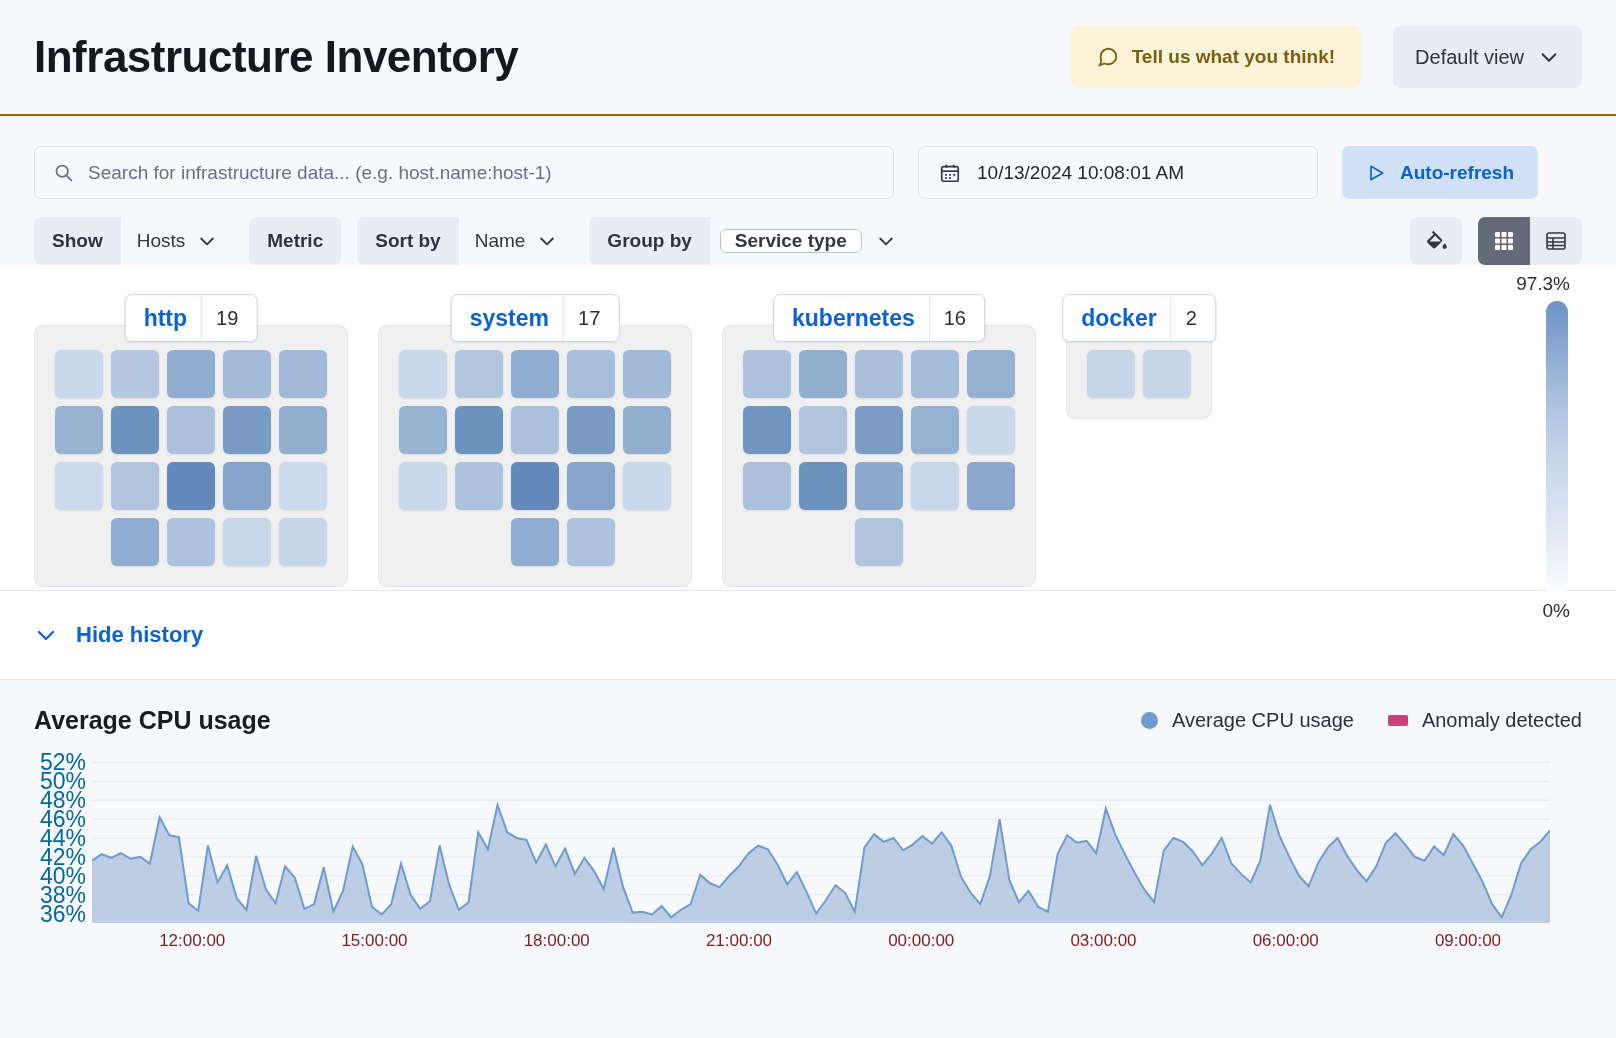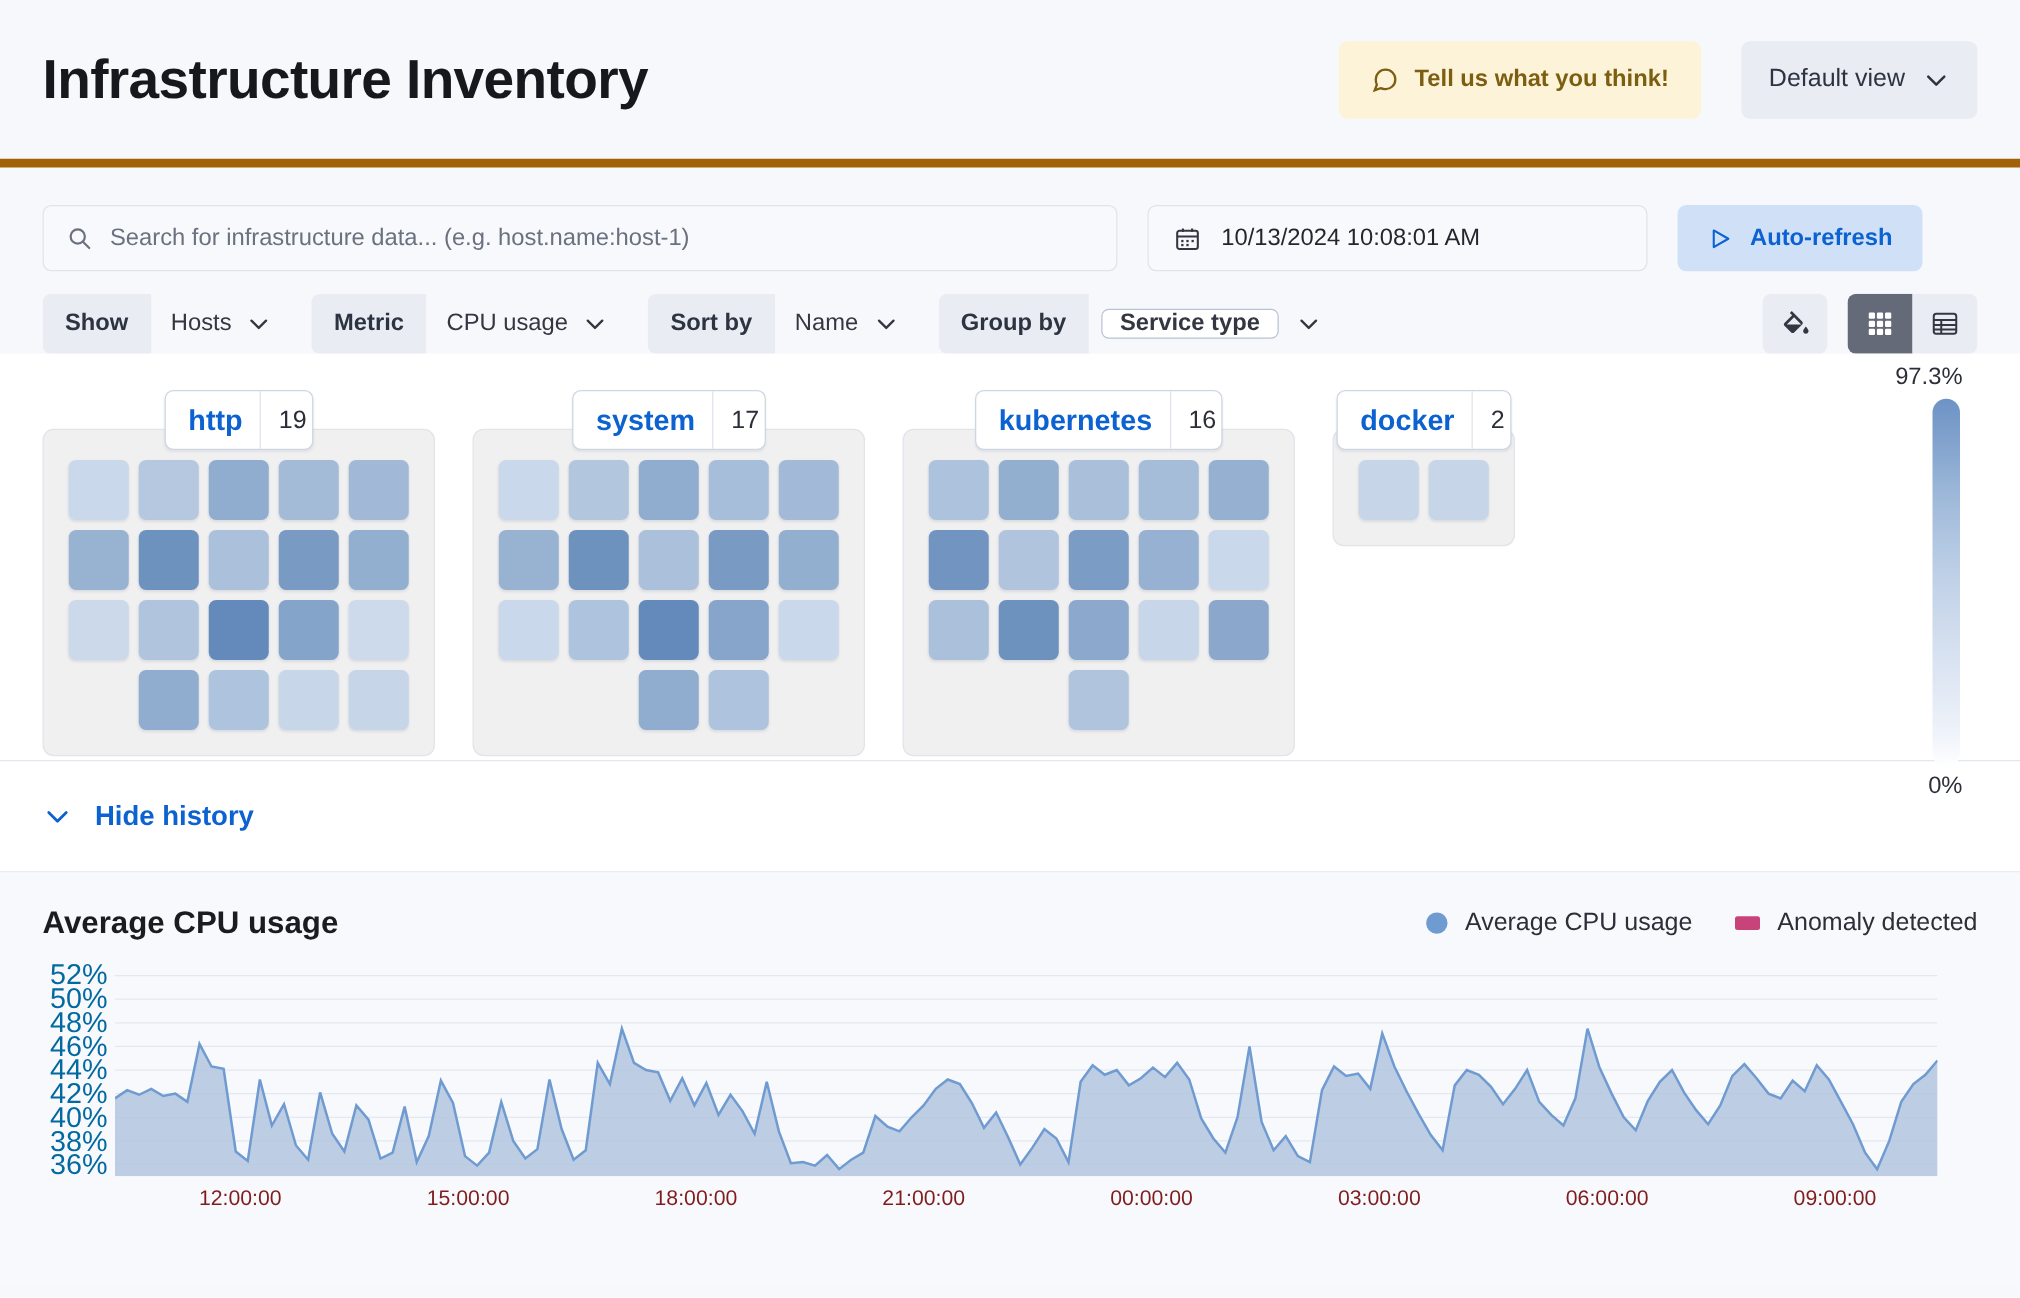--- a/index.html
+++ b/index.html
@@ -8,22 +8,22 @@
     width: 1616px; height: 1038px;
     font-family: "Liberation Sans", sans-serif;
     background: #ffffff;
     color: #1a1c21;
     overflow: hidden;
   }
   #app { width: 1616px; height: 1038px; position: relative; background: #f7f8fc; }
 
   
   .header {
-    height: 134px; background: #f7f8fc;
-    border-bottom: 7px solid #a16207;
+    height: 116px; background: #f7f8fc;
+    border-bottom: 2px solid #a16207;
     display: flex; align-items: center; padding: 0 34px;
   }
   .page-title {
     font-size: 44px; font-weight: 700; letter-spacing: -0.5px;
     color: #16181d; line-height: 1;
   }
   .header-spacer { flex: 1 1 auto; }
   .feedback-btn {
     display: flex; align-items: center; gap: 13px;
     background: #fdf3d8; color: #7b5e10;
@@ -132,21 +132,21 @@
     display: flex; align-items: stretch; height: 48px;
     background: #fff; border: 1px solid #cdd6e4; border-radius: 7px;
     box-shadow: 0 1px 2px rgba(30,40,70,.07);
     white-space: nowrap; z-index: 2;
   }
   .group-name {
     display: flex; align-items: center; padding: 0 14px 0 18px;
     font-size: 23px; font-weight: 700; color: #0b62d0; cursor: pointer;
   }
   .group-count {
-    display: flex; align-items: center; padding: 0 4px 0 14px;
+    display: flex; align-items: center; padding: 0 18px 0 14px;
     font-size: 20px; color: #2c2f38; border-left: 1px solid #dfe3ec;
   }
   .cells { display: flex; flex-direction: column; gap: 8px; }
   .cell-row { display: flex; gap: 8px; }
   .cell {
     width: 48px; height: 48px; border-radius: 6px;
     box-shadow: 0 1px 2px rgba(40,50,80,.10);
     cursor: pointer;
   }
   .cell.spacer { box-shadow: none; background: transparent !important; cursor: default;}
@@ -278,28 +278,20 @@
             <span>Hosts</span>
             <span>
               <svg width="20" height="20" viewBox="0 0 24 24" fill="none" stroke="#343741" stroke-width="2.2" stroke-linecap="round" stroke-linejoin="round">
                 <polyline points="5 9 12 16 19 9"></polyline>
               </svg>
             </span>
           </div>
         </div>
         <div class="filter-group">
           <div class="filter-label">Metric</div>
-          <div class="filter-value">
-            <span>CPU usage</span>
-            <span>
-              <svg width="20" height="20" viewBox="0 0 24 24" fill="none" stroke="#343741" stroke-width="2.2" stroke-linecap="round" stroke-linejoin="round">
-                <polyline points="5 9 12 16 19 9"></polyline>
-              </svg>
-            </span>
-          </div>
         </div>
         <div class="filter-group">
           <div class="filter-label">Sort by</div>
           <div class="filter-value">
             <span>Name</span>
             <span>
               <svg width="20" height="20" viewBox="0 0 24 24" fill="none" stroke="#343741" stroke-width="2.2" stroke-linecap="round" stroke-linejoin="round">
                 <polyline points="5 9 12 16 19 9"></polyline>
               </svg>
             </span>

